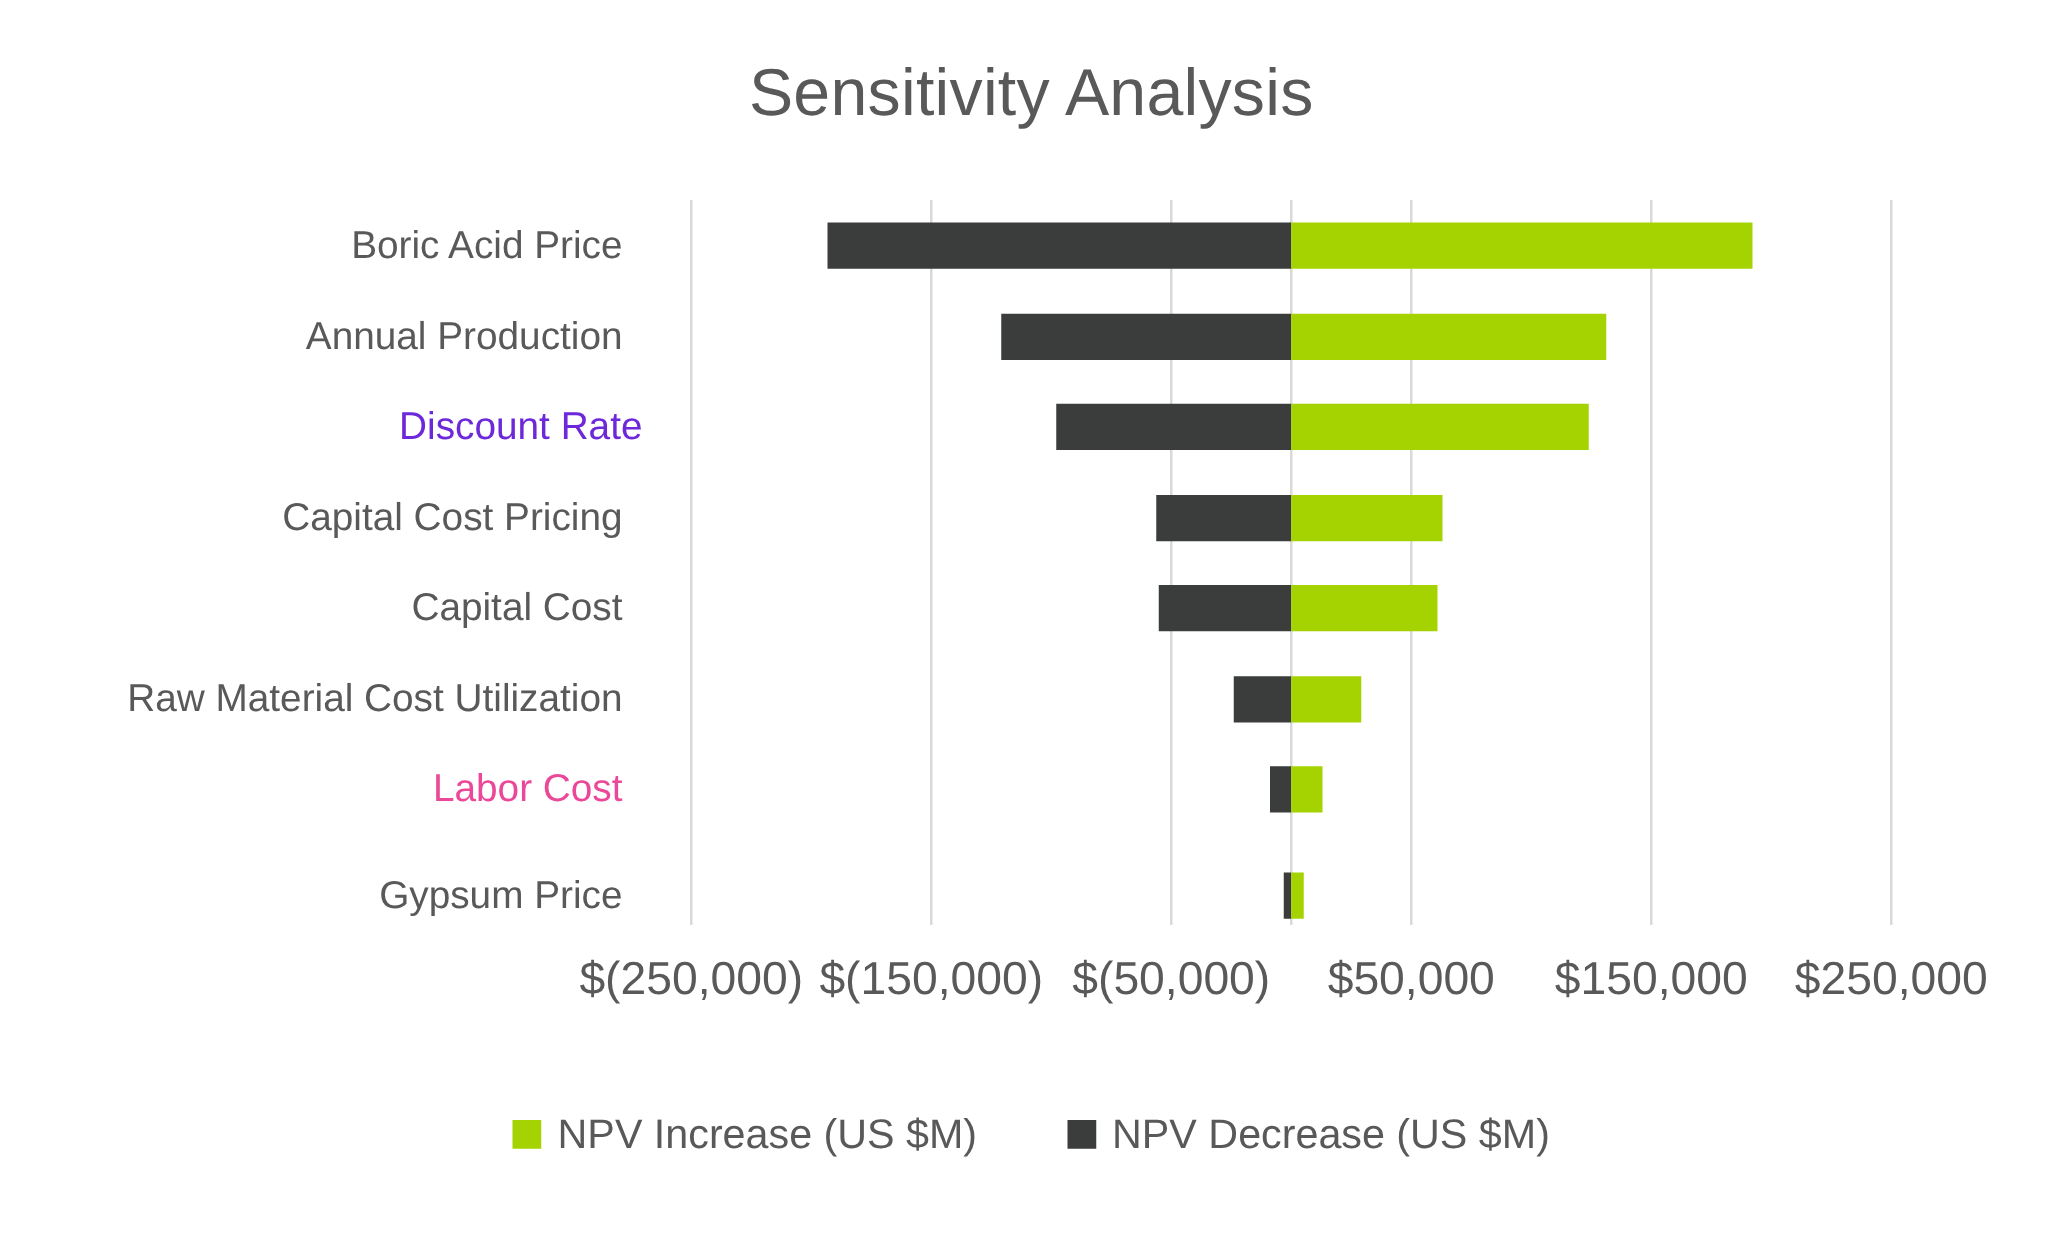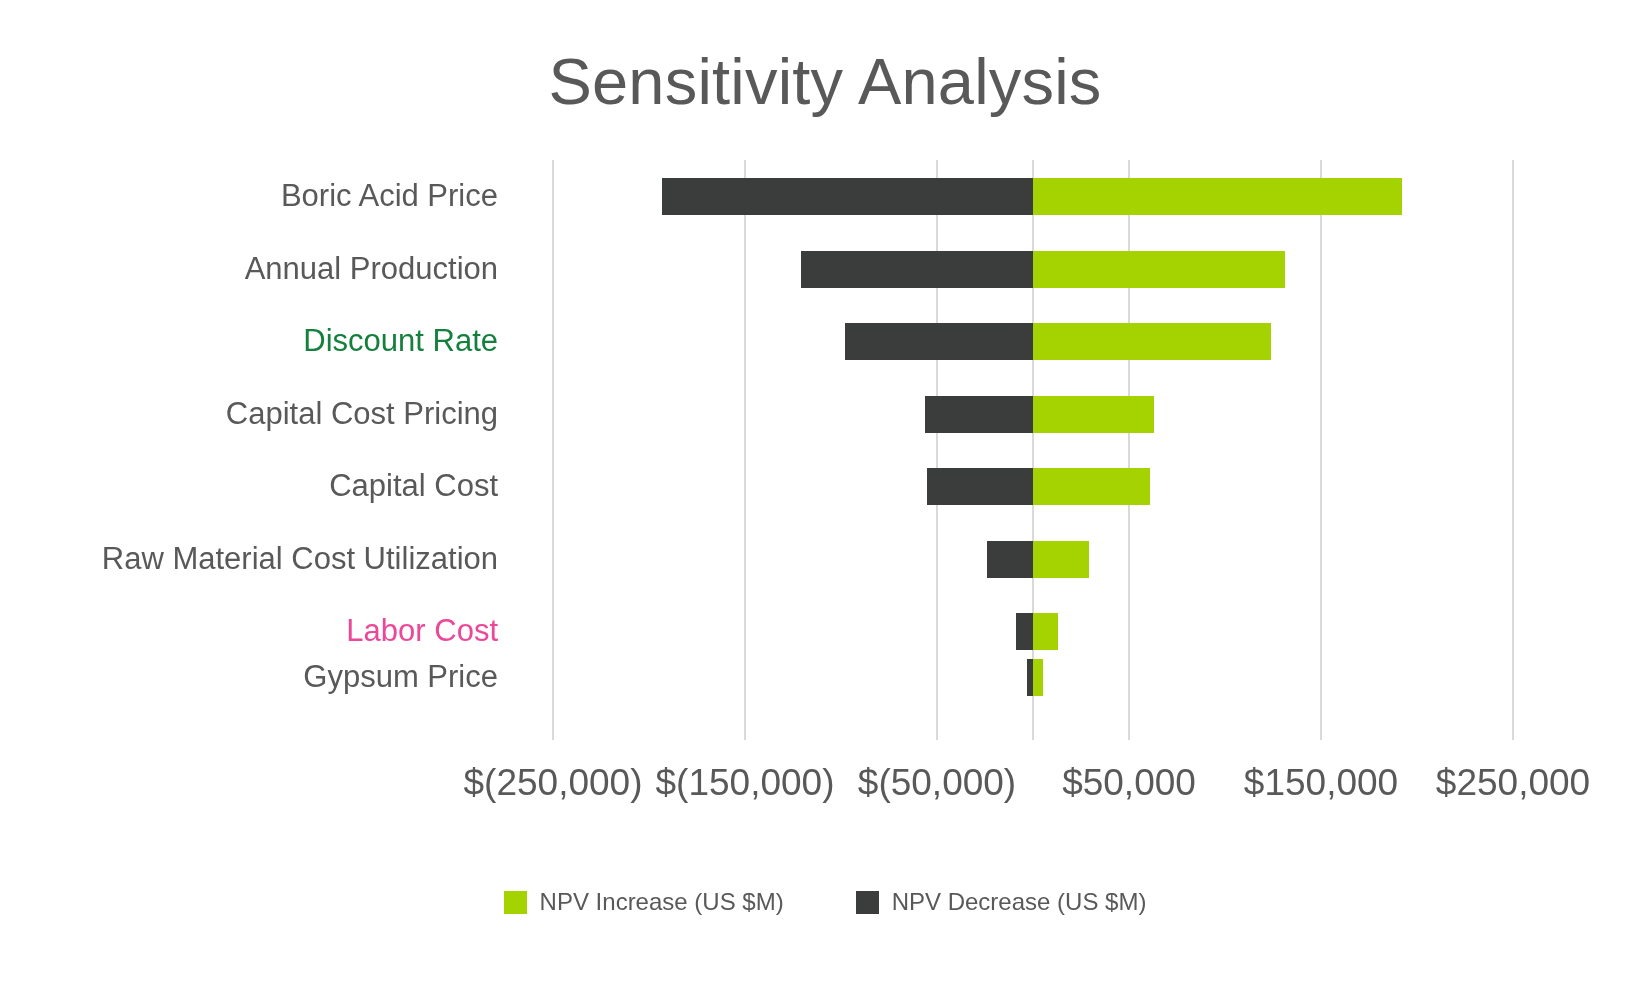--- a/index.html
+++ b/index.html
@@ -17,21 +17,21 @@
     overflow: hidden;
   }
 
   
   #chart-title {
     position: absolute;
     top: 44px;
     left: 0;
     width: 1650px;
     text-align: center;
-    font-size: 65px;
+    font-size: 53px;
     font-weight: 400;
     color: #595959;
     letter-spacing: 0.2px;
     white-space: nowrap;
   }
 
   
   #plot-area {
     position: absolute;
     left: 0;
@@ -127,21 +127,21 @@
     display: flex;
     align-items: center;
     gap: 13px;
   }
   .legend-swatch {
     width: 23px;
     height: 23px;
     flex: none;
   }
   .legend-text {
-    font-size: 24px;
+    font-size: 33px;
     color: #595959;
     white-space: nowrap;
   }
 </style>
 </head>
 <body>
 
 <div id="chart-root">
 
   <div id="chart-title">Sensitivity Analysis</div>
@@ -161,21 +161,21 @@
           <div class="cat-label" style="color: rgb(89, 89, 89);">Boric Acid Price</div>
           <div class="bar bar-decrease" style="left: 662.44px; width: 370.56px; background: rgb(59, 61, 60);"></div>
           <div class="bar bar-increase" style="left: 1033px; width: 368.64px; background: rgb(165, 211, 2);"></div>
         </div>
         <div class="cat-row" style="top: 72.5px;">
           <div class="cat-label" style="color: rgb(89, 89, 89);">Annual Production</div>
           <div class="bar bar-decrease" style="left: 800.68px; width: 232.32px; background: rgb(59, 61, 60);"></div>
           <div class="bar bar-increase" style="left: 1033px; width: 251.52px; background: rgb(165, 211, 2);"></div>
         </div>
         <div class="cat-row" style="top: 145px;">
-          <div class="cat-label" style="color: #15803d;">Discount Rate</div>
+          <div class="cat-label" style="color: #6d28d9; margin-left: 16px;">Discount Rate</div>
           <div class="bar bar-decrease" style="left: 844.84px; width: 188.16px; background: rgb(59, 61, 60);"></div>
           <div class="bar bar-increase" style="left: 1033px; width: 238.08px; background: rgb(165, 211, 2);"></div>
         </div>
         <div class="cat-row" style="top: 217.5px;">
           <div class="cat-label" style="color: rgb(89, 89, 89);">Capital Cost Pricing</div>
           <div class="bar bar-decrease" style="left: 925.48px; width: 107.52px; background: rgb(59, 61, 60);"></div>
           <div class="bar bar-increase" style="left: 1033px; width: 120.96px; background: rgb(165, 211, 2);"></div>
         </div>
         <div class="cat-row" style="top: 290px;">
           <div class="cat-label" style="color: rgb(89, 89, 89);">Capital Cost</div>
@@ -185,21 +185,21 @@
         <div class="cat-row" style="top: 362.5px;">
           <div class="cat-label" style="color: rgb(89, 89, 89);">Raw Material Cost Utilization</div>
           <div class="bar bar-decrease" style="left: 986.92px; width: 46.08px; background: rgb(59, 61, 60);"></div>
           <div class="bar bar-increase" style="left: 1033px; width: 55.68px; background: rgb(165, 211, 2);"></div>
         </div>
         <div class="cat-row" style="top: 435px;">
           <div class="cat-label" style="color: #ec4899;">Labor Cost</div>
           <div class="bar bar-decrease" style="left: 1015.72px; width: 17.28px; background: rgb(59, 61, 60);"></div>
           <div class="bar bar-increase" style="left: 1033px; width: 24.96px; background: rgb(165, 211, 2);"></div>
         </div>
-        <div class="cat-row" style="top: 481px;">
+        <div class="cat-row" style="top: 520px;">
           <div class="cat-label" style="color: rgb(89, 89, 89);">Gypsum Price</div>
           <div class="bar bar-decrease" style="left: 1027.24px; width: 5.76px; background: rgb(59, 61, 60);"></div>
           <div class="bar bar-increase" style="left: 1033px; width: 9.6px; background: rgb(165, 211, 2);"></div>
         </div>
       </div>
   </div>
 
   <div id="x-axis-labels">
       <div class="x-tick-label" style="left: 553px; color: rgb(89, 89, 89);">$(250,000)</div>
       <div class="x-tick-label" style="left: 745px; color: rgb(89, 89, 89);">$(150,000)</div>

